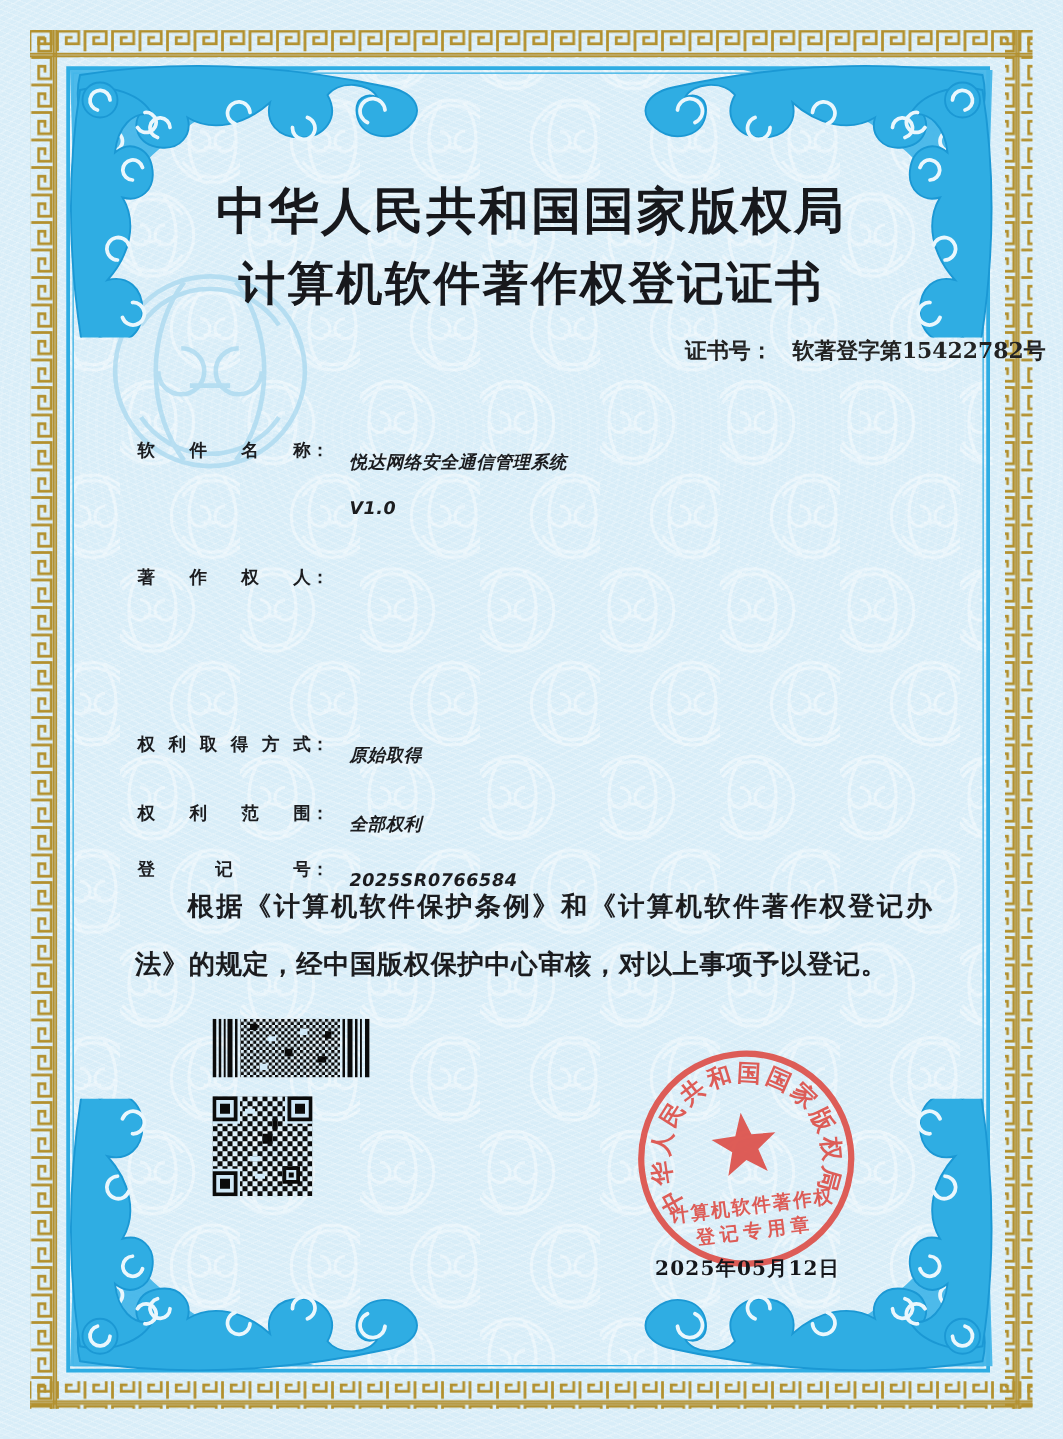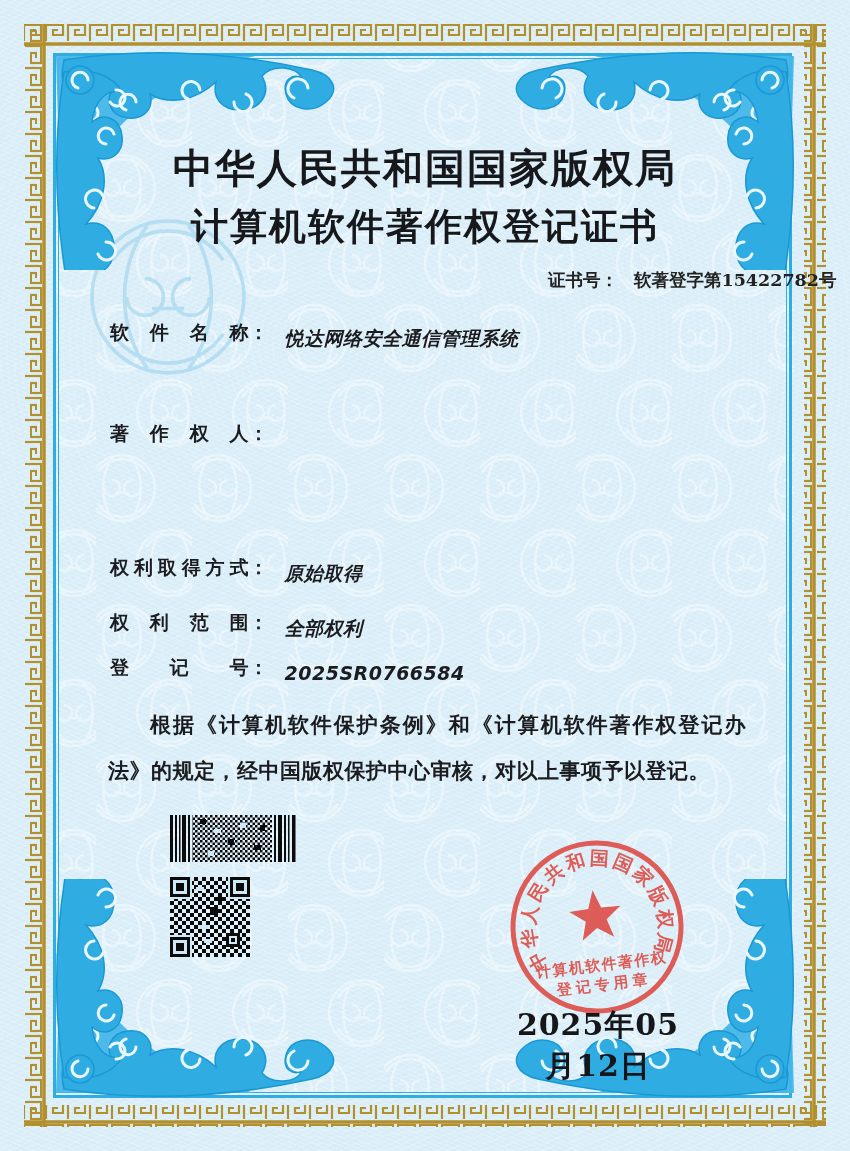--- a/index.html
+++ b/index.html
@@ -39,40 +39,40 @@
   }
   #title-authority{top:141px;font-size:40px;letter-spacing:2px;}
   #title-doc{top:202px;font-size:37px;letter-spacing:2px;}
   #cert-no-line{
     position:absolute;left:520px;top:268px;display:flex;gap:16px;
     font-family:"DejaVu Serif","Liberation Serif",serif;
     font-size:17.5px;font-weight:bold;color:#222;margin-left:28px;
   }
   .row{
     position:absolute;left:110px;display:flex;align-items:flex-start;
-    font-size:19px;font-weight:bold;color:#1b1c1f;letter-spacing:.5px;
+    font-size:14px;font-weight:bold;color:#1b1c1f;letter-spacing:.5px;margin-top:32px;
   }
   .row .lbl{display:inline-block;width:139px;text-align:justify;text-align-last:justify;}
   .row .val{margin-left:16px;font-style:italic;}
   .row .val div{line-height:37px;}
   #statement{
     position:absolute;left:108px;top:702px;width:638px;margin:0;
     font-size:21px;line-height:46px;letter-spacing:.5px;
     text-indent:2em;text-align:justify;font-weight:bold;color:#1b1c1f;
   }
   #barcode-wrap{position:absolute;left:170px;top:815px;z-index:6;}
   #qrcode-wrap{position:absolute;left:170px;top:877px;z-index:6;}
   #seal-wrap{
     position:absolute;left:490px;top:820px;width:214px;height:214px;z-index:7;
     transform:rotate(-7deg);opacity:.92;mix-blend-mode:multiply;
   }
   #issue-date{
     position:absolute;left:506px;top:1005px;width:184px;text-align:center;z-index:8;
     font-family:"DejaVu Serif","Liberation Serif",serif;
-    font-size:30px;font-weight:bold;letter-spacing:1px;color:#15161a;
+    font-size:16px;font-weight:bold;letter-spacing:1px;color:#15161a;
   }
   svg text{font-family:"DejaVu Sans","Liberation Sans",sans-serif;}
 </style>
 </head>
 <body>
 
 <div id="paper-texture"></div>
 
 <svg class="layer" width="850" height="1151" aria-hidden="true">
   <defs>
@@ -174,20 +174,21 @@
   <div id="cert-no-line">
     <span>证书号：</span>
     <span>软著登字第15422782号</span>
   </div>
 
   <div class="row" style="top:320px">
     <span class="lbl">软件名称</span>
     <span class="colon">：</span>
     <div class="val">
       <div>悦达网络安全通信管理系统</div>
+      <div>V1.0</div>
     </div>
   </div>
 
   <div class="row" style="top:421px">
     <span class="lbl">著作权人</span>
     <span class="colon">：</span>
   </div>
 
   <div class="row" style="top:555px">
     <span class="lbl">权利取得方式</span>

